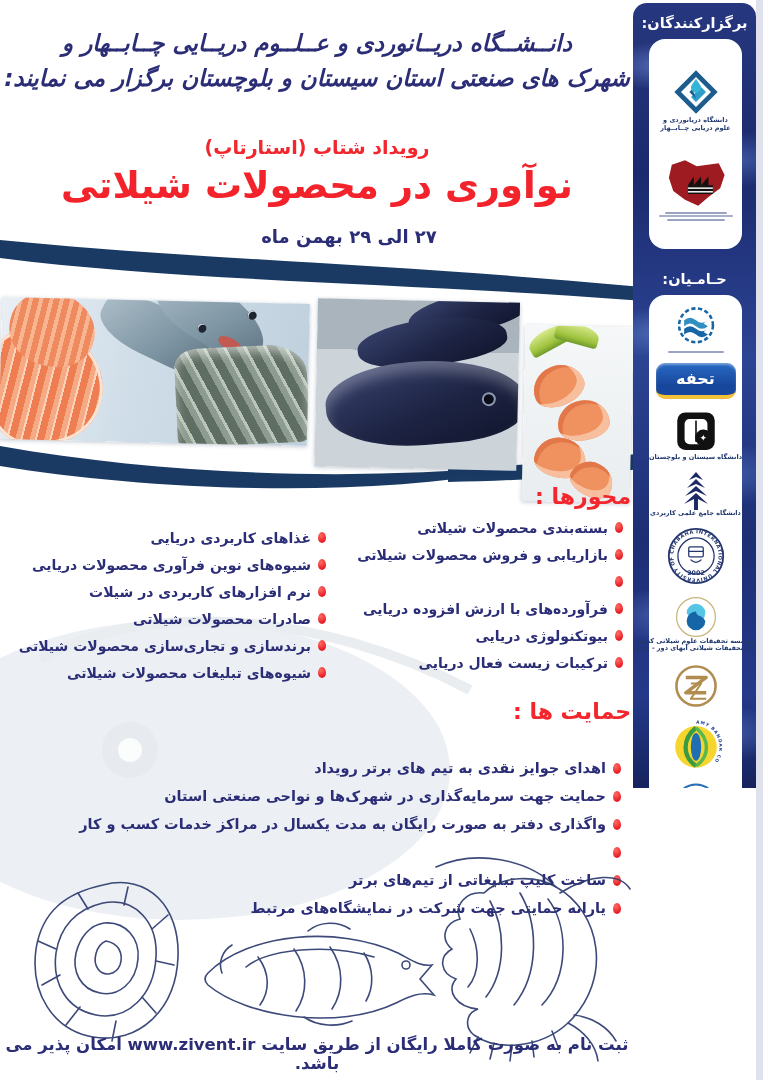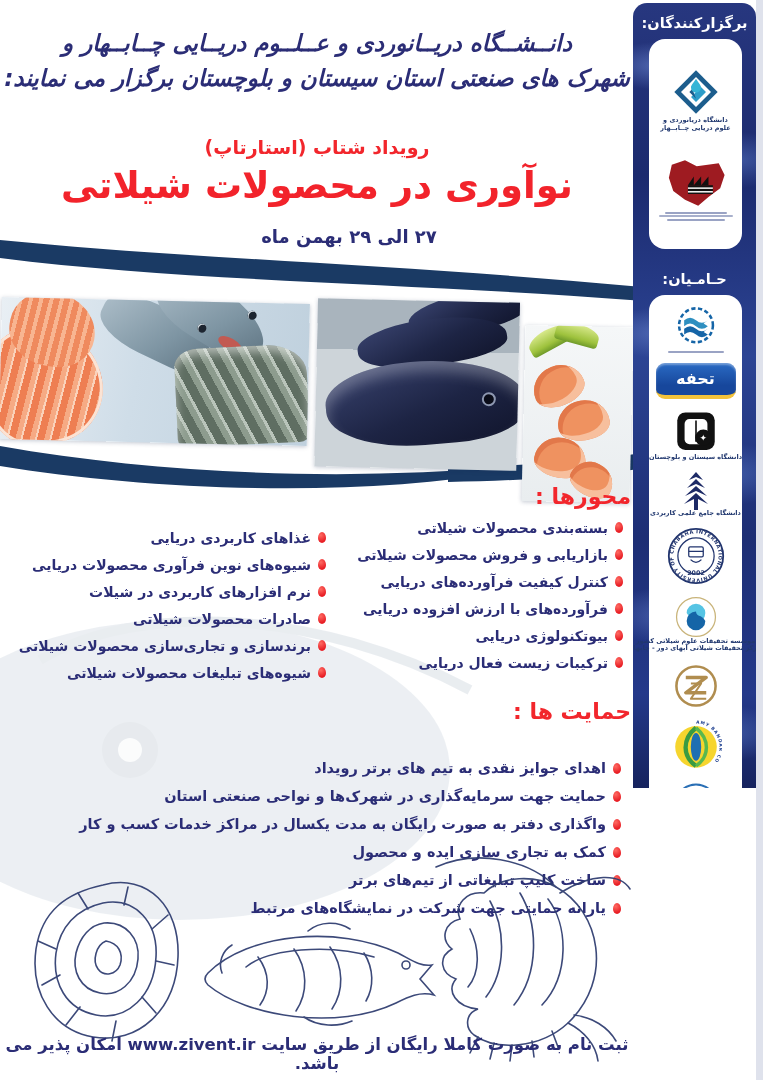--- a/index.html
+++ b/index.html
@@ -160,21 +160,20 @@
     <div class="row">
         <span class="dot"></span>
         <span class="itm">بسته‌بندی محصولات شیلاتی</span>
       </div>
     <div class="row">
         <span class="dot"></span>
         <span class="itm">بازاریابی و فروش محصولات شیلاتی</span>
       </div>
     <div class="row">
         <span class="dot"></span>
-        <span class="itm">کنترل کیفیت فرآورده‌های دریایی</span>
       </div>
     <div class="row">
         <span class="dot"></span>
         <span class="itm">فرآورده‌های با ارزش افزوده دریایی</span>
       </div>
     <div class="row">
         <span class="dot"></span>
         <span class="itm">بیوتکنولوژی دریایی</span>
       </div>
     <div class="row">
@@ -218,21 +217,20 @@
     <div class="row">
         <span class="dot"></span>
         <span class="itm">حمایت جهت سرمایه‌گذاری در شهرک‌ها و نواحی صنعتی استان</span>
       </div>
     <div class="row">
         <span class="dot"></span>
         <span class="itm">واگذاری دفتر به صورت رایگان به مدت یکسال در مراکز خدمات کسب و کار</span>
       </div>
     <div class="row">
         <span class="dot"></span>
-        <span class="itm">کمک به تجاری سازی ایده و محصول</span>
       </div>
     <div class="row">
         <span class="dot"></span>
         <span class="itm">ساخت کلیپ تبلیغاتی از تیم‌های برتر</span>
       </div>
     <div class="row">
         <span class="dot"></span>
         <span class="itm">یارانه حمایتی جهت شرکت در نمایشگاه‌های مرتبط</span>
       </div>
   </div>

